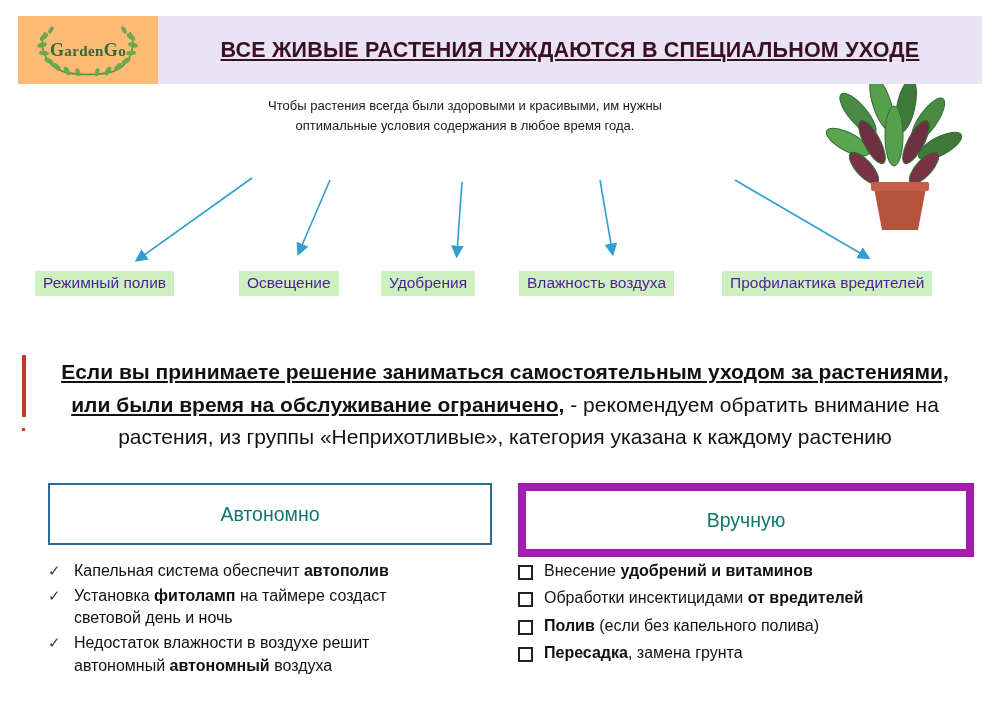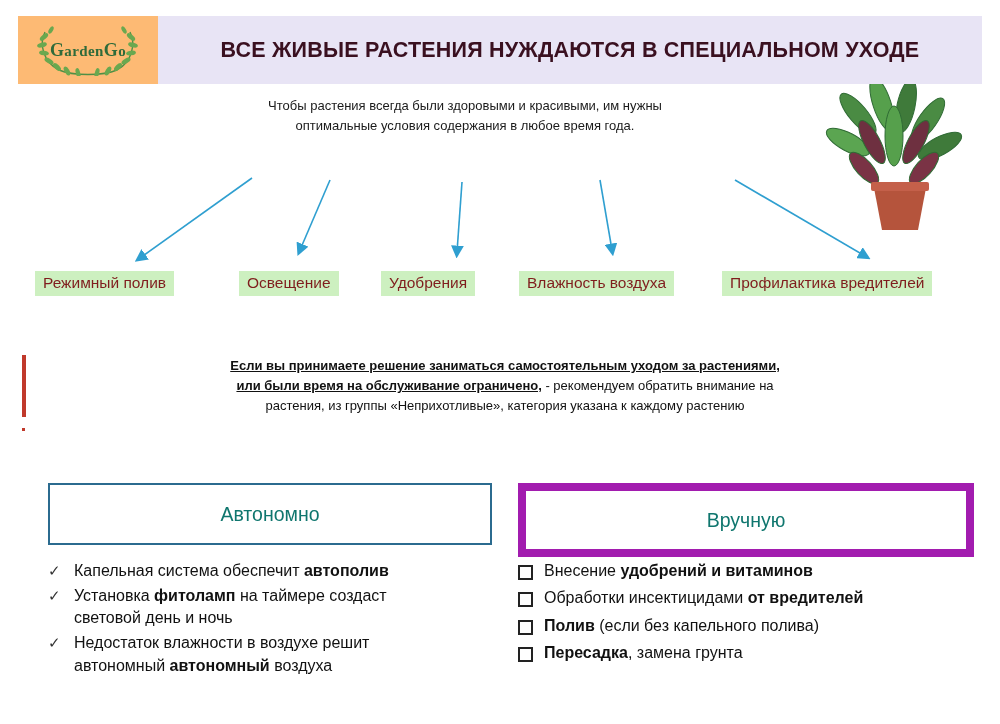--- a/index.html
+++ b/index.html
@@ -63,20 +63,21 @@
     align-items: center;
     justify-content: center;
     padding: 0 14px;
   }
   .title-box .title-text {
     font-size: 21.5px;
     font-weight: bold;
     color: #3a1020;
     text-align: center;
     letter-spacing: .2px;
+    text-decoration: underline;
   }
 
   
   .intro {
     position: absolute;
     left: 150px;
     top: 96px;
     width: 630px;
     text-align: center;
     font-size: 13px;
@@ -107,21 +108,21 @@
     position: absolute;
     left: 30px;
     top: 271px;
     width: 955px;
     height: 26px;
   }
   .tag {
     position: absolute;
     background: #cdf0c0;
     font-size: 15.5px;
-    color: #7f1d1d;
+    color: #4c1d95;
     padding: 3px 8px 4px 8px;
     white-space: nowrap;
     line-height: 1.15;
   }
 
   
   .quote-bar {
     position: absolute;
     left: 22px;
     top: 355px;
@@ -136,21 +137,21 @@
     width: 3px;
     height: 3px;
     background: #c0392b;
   }
   .quote {
     position: absolute;
     left: 40px;
     top: 356px;
     width: 930px;
     text-align: center;
-    font-size: 13px;
+    font-size: 21px;
     line-height: 1.55;
     color: #111;
   }
   .quote .b-u {
     font-weight: bold;
     text-decoration: underline;
   }
 
   
   .box {

